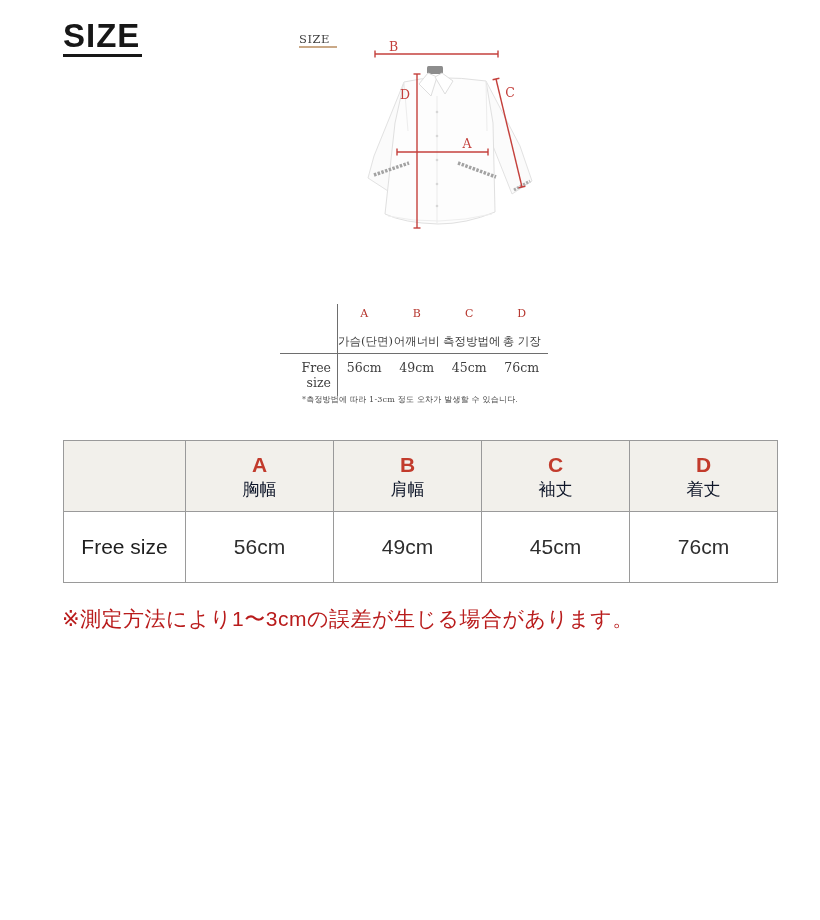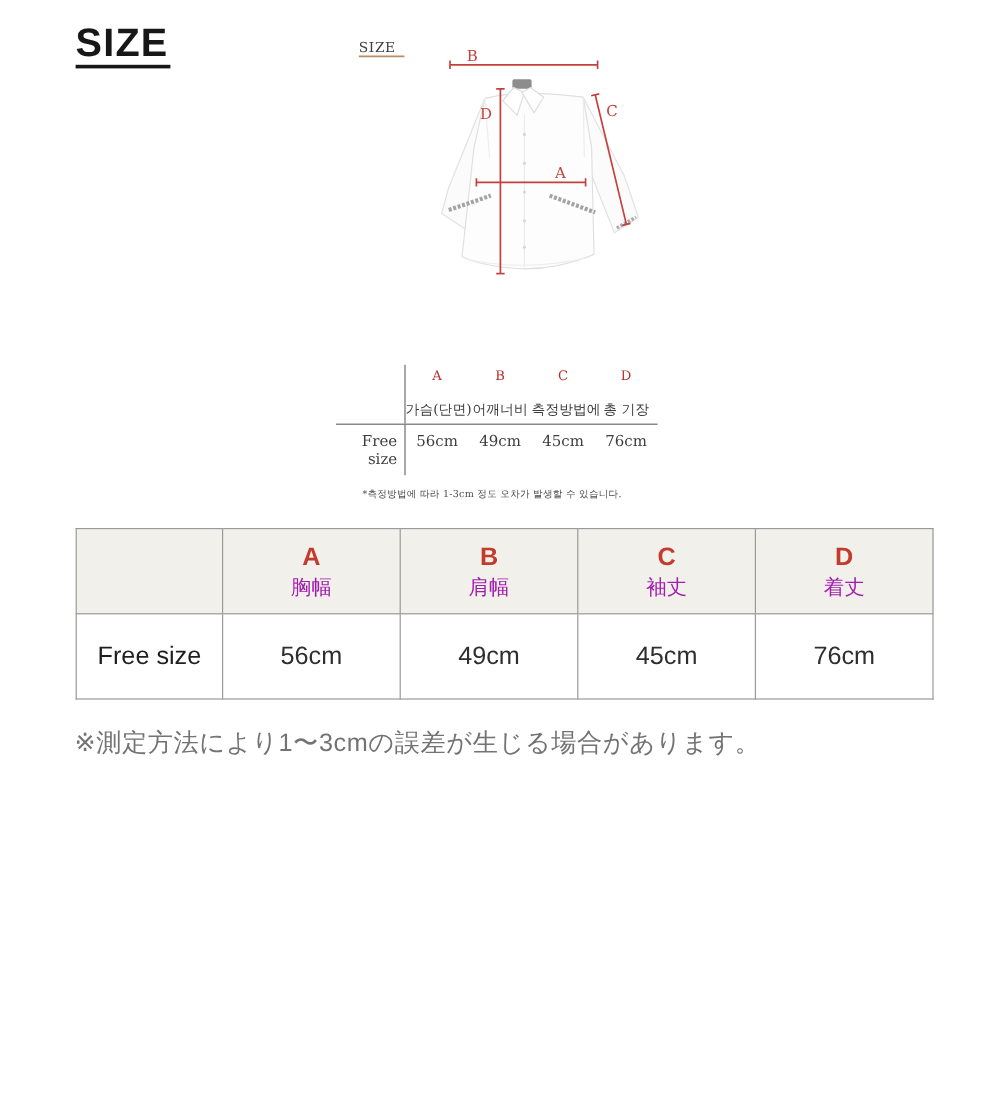--- a/index.html
+++ b/index.html
@@ -40,44 +40,44 @@
   .k-col { width:52.5px; text-align:center; padding:3px 0 5px; }
   .k-letter { display:block; color:#b5342c; font-size:11px; line-height:13px; }
   .k-label  { display:block; font-size:11.5px; line-height:14px; margin-top:14px; white-space:nowrap; }
   .k-row { display:flex; }
   .k-rowlabel {
     width:58px; text-align:right; padding:6px 6px 6px 0;
     font-size:12.5px; border-right:1px solid #6e6e6e;
   }
   .k-val { width:52.5px; text-align:center; font-size:12.5px; padding:6px 0; }
   .k-note {
-    position:absolute; left:302px; top:406px;
+    position:absolute; left:302px; top:394px;
     font-family:"DejaVu Serif","Liberation Serif",serif;
     font-size:8px; letter-spacing:0.2px; color:#4a4a4a;
     white-space:nowrap;
   }
 
   
   .jtable {
     position:absolute; left:63px; top:440px;
     width:715px; border-collapse:collapse; table-layout:fixed;
   }
   .jtable col.c0 { width:122px; }
   .jtable th, .jtable td { border:1px solid #9a9a9a; text-align:center; vertical-align:middle; }
   .jtable thead th { background:#f2f0eb; height:71px; font-weight:400; }
   .j-letter { color:#c23b2c; font-size:21px; font-weight:600; line-height:25px; }
-  .j-label  { color:#a21caf; font-size:17px; line-height:22px; margin-top:2px; }
+  .j-label  { color:#0f172a; font-size:17px; line-height:22px; margin-top:2px; }
   .jtable tbody td { height:71px; background:#ffffff; }
   .j-rowlabel { font-size:21px; color:#1f1f1f; }
   .j-val { font-size:21px; color:#2e2e2e; }
 
   
   .j-note {
     position:absolute; left:62px; top:605px;
-    font-size:21px; color:#737373; letter-spacing:0.5px;
+    font-size:21px; color:#b91c1c; letter-spacing:0.5px;
     white-space:nowrap;
   }
 </style>
 </head>
 <body>
 
 <h1 class="main-title">SIZE</h1>
 
 <div class="diagram-wrap">
   <svg width="256" height="212" viewBox="0 0 256 212">

